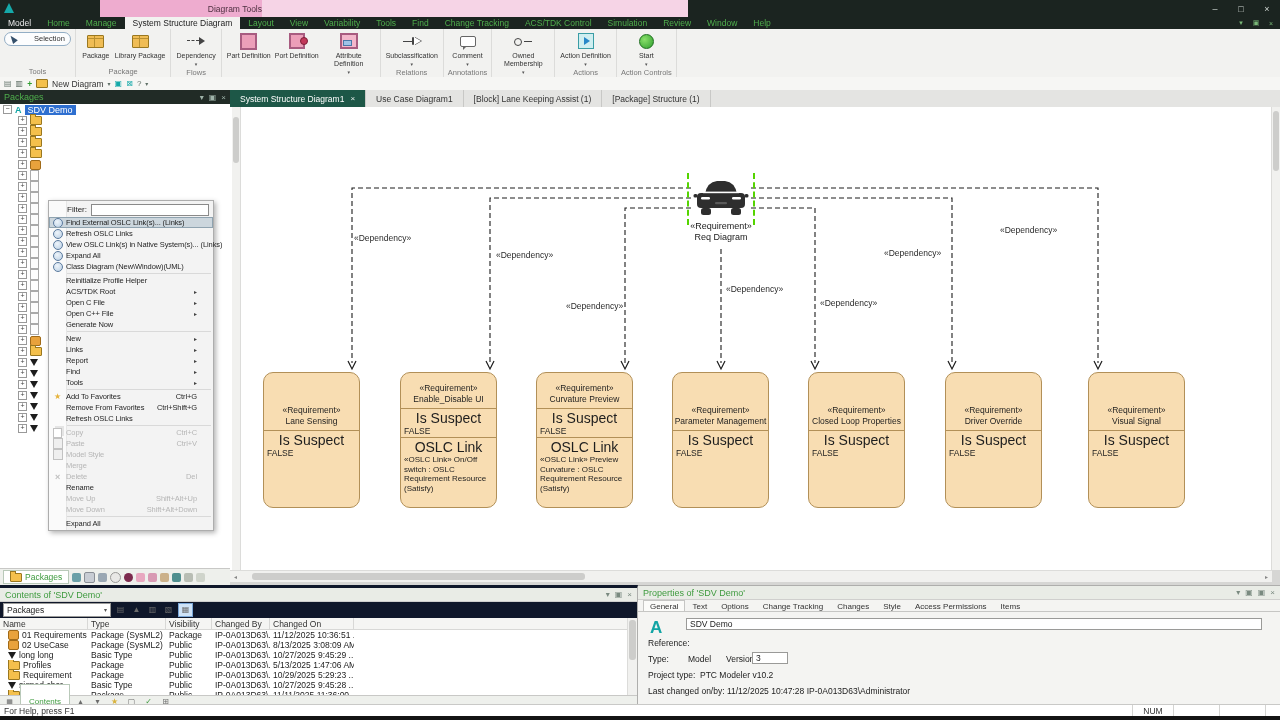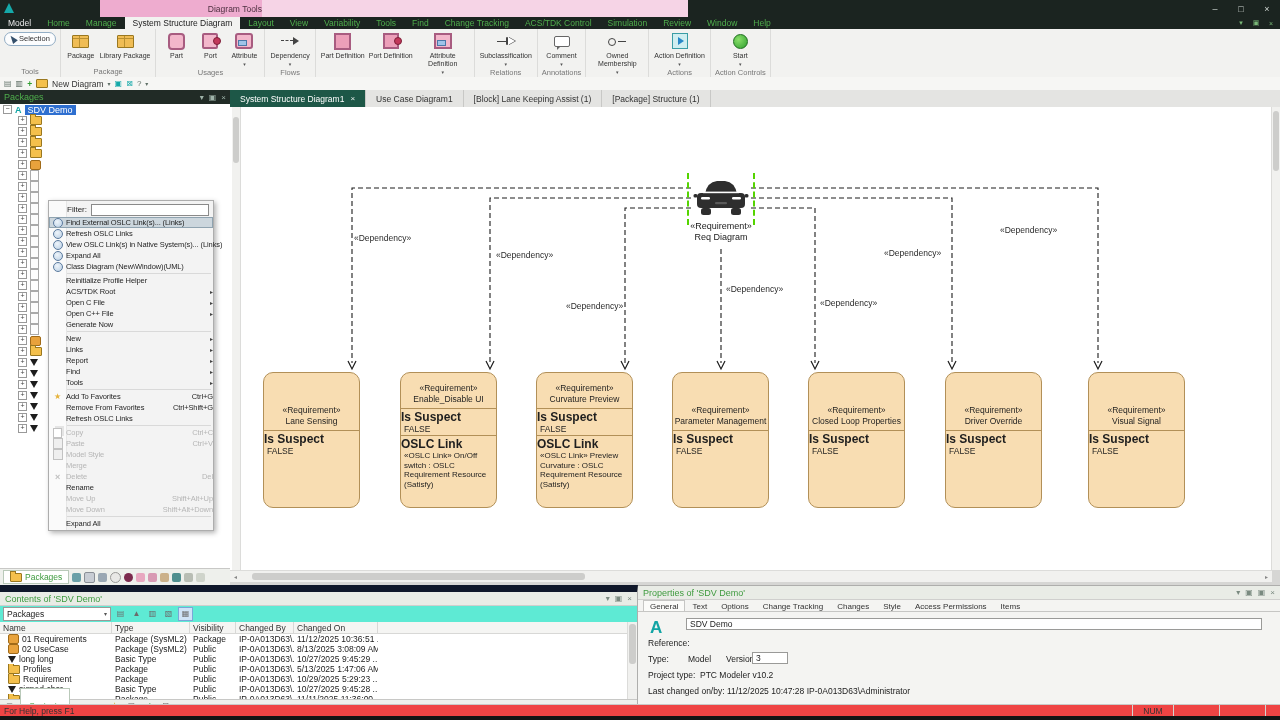--- a/index.html
+++ b/index.html
@@ -23,21 +23,21 @@
   
   #ribbon{position:absolute;left:0;top:29px;width:1280px;height:48px;background:#f2f2f0;border-bottom:1px solid #d5d5d3;display:flex;align-items:stretch}
   .rgroup{display:flex;flex-direction:column;border-right:1px solid #dcdcda;padding:1px 4px 0 4px}
   .rbtns{display:flex;flex:1;align-items:stretch;justify-content:center;gap:2px}
   .rbtn{display:flex;flex-direction:column;align-items:center;justify-content:flex-start;min-width:30px;max-width:52px;padding:0 1px;font-size:7px;line-height:8px;text-align:center;color:#333}
   .ricon{height:22px;display:flex;align-items:center;justify-content:center}
   .rlbl{white-space:normal}
   .rcaret{font-size:5px;color:#555}
   .rglbl{height:10px;font-size:7.5px;color:#787878;text-align:center}
   .rgroup.compact .rbtns{align-items:flex-start}
-  .rgroup.compact .rbtn{flex-direction:row;gap:3px;border:1px solid #93aec5;background:#fcfdfe;border-radius:7px;padding:1px 5px;margin-top:2px;max-width:none;font-size:7.5px;align-items:center}
+  .rgroup.compact .rbtn{flex-direction:row;gap:18px;border:1px solid #93aec5;background:#fcfdfe;border-radius:7px;padding:1px 5px;margin-top:2px;max-width:none;font-size:7.5px;align-items:center}
   .rgroup.compact .ricon{height:10px}
   
   .ic{display:inline-block;position:relative}
   .ic-cursor{width:0;height:0;border-left:3px solid transparent;border-right:3px solid transparent;border-bottom:8px solid #35506b;transform:rotate(-38deg)}
   .ic-package{width:15px;height:11px;background:#f0bd55;border:1px solid #9a7820;border-radius:1px}
   .ic-package::before{content:"";position:absolute;left:0;right:0;top:2px;height:1px;background:#b99030}
   .ic-package::after{content:"";position:absolute;left:6px;top:0;bottom:0;width:1px;background:#b99030}
   .ic-part{width:13px;height:13px;background:#f3b7cb;border:2px solid #a85c80;border-radius:4px}
   .ic-port{width:12px;height:12px;background:#f3b7cb;border:2px solid #a85c80;border-radius:2px}
   .ic-port::after{content:"";position:absolute;right:-5px;top:2px;width:6px;height:6px;background:#c2385a;border:1px solid #7d1f38;border-radius:50%}
@@ -80,21 +80,21 @@
   .t-folder{width:10px;height:7px;background:#f4c04c;border:1px solid #9a7820;border-radius:1px;position:relative}
   .t-folder::before{content:"";position:absolute;top:-3px;left:-1px;width:4px;height:2px;background:#f4c04c;border:1px solid #9a7820;border-bottom:none}
   .t-pkg{width:9px;height:8px;background:#e8a23c;border:1px solid #a06a18;border-radius:2px}
   .t-doc{width:7px;height:9px;background:#fdfdfd;border:1px solid #aaa}
   .t-tri{width:0;height:0;border-left:4px solid transparent;border-right:4px solid transparent;border-top:7px solid #1d1d1d}
   #lpfoot{position:absolute;left:0;bottom:0;width:230px;height:17px;background:#eef0ec;border-top:1px solid #c8c8c6;display:flex;align-items:center;gap:3px;padding:0 3px;box-sizing:border-box}
   #lpfoot .foottab{display:flex;align-items:center;gap:3px;background:#fff;border:1px solid #b9c9b9;padding:1px 6px;font-size:8.5px;color:#3f9b3f}
   .fico{width:9px;height:9px;border-radius:2px;flex:none}
   
   #ctxmenu{position:absolute;left:48px;top:110px;width:164px;background:linear-gradient(90deg,#fafafa 0 17px,#e6e6e6 17px 18px,#f3f3f3 18px);border:1px solid #adadad;box-shadow:2px 2px 5px rgba(0,0,0,.3);z-index:20;padding:1px 0}
-  .mitem{display:flex;align-items:center;height:11px;font-size:7.5px;letter-spacing:-0.1px;padding-right:0;color:#1f1f1f;white-space:nowrap}
+  .mitem{display:flex;align-items:center;height:11px;font-size:7.5px;letter-spacing:-0.1px;padding-right:16px;color:#1f1f1f;white-space:nowrap}
   .mitem.hl{background:#ccd6dd;outline:1px solid #8fa3b0;outline-offset:-1px}
   .mitem.dis{color:#b6b6b6}
   .micol{width:17px;flex:none;display:flex;align-items:center;justify-content:center}
   .msc{margin-left:auto;padding-left:6px}
   .marr{margin-left:auto;font-size:6px;color:#444}
   .msep{height:1px;background:#d9d9d9;margin:1px 2px 1px 18px}
   .mfilter{display:flex;align-items:center;height:15px;font-size:8px;padding:0 4px 0 18px;gap:4px}
   .mfi{flex:1;height:10px;border:1px solid #8a8a8a;background:#fff;font-size:8px;padding:0 2px}
   .mic-oslc{width:8px;height:8px;border:1px solid #5b7a9e;border-radius:50%;background:radial-gradient(circle at 40% 35%,#eef4fa,#b9cfe4)}
   .mic-star::before{content:"★";color:#e6b33c;font-size:8px}
@@ -118,57 +118,57 @@
   
   #depsvg{position:absolute;left:0;top:0}
   .greenhandle{position:absolute;top:66px;width:0;height:52px;border-left:2px dashed #55d400}
   #carbox{position:absolute;left:463px;top:70px;width:56px;height:42px}
   #carlabel{position:absolute;left:431px;top:114px;width:120px;text-align:center;font-size:9px;line-height:11px;color:#1a1a1a}
   .deplbl{position:absolute;font-size:8.5px;color:#2a2a2a;white-space:nowrap}
   .reqbox{position:absolute;top:265px;width:97px;height:136px;background:#f8ddb2;border:1px solid #b29058;border-radius:10px;box-sizing:border-box;font-size:8.5px;color:#1e1e1e;overflow:hidden}
   .rqhead{height:54px;display:flex;flex-direction:column;justify-content:flex-end;align-items:center;text-align:center;padding-bottom:3px;line-height:11px}
   .reqbox.oslc .rqhead{height:32px}
   .rqsec{border-top:1px solid #b29058;padding:1px 0}
-  .rqsus{font-weight:bold;font-size:12px}
+  .rqsus{text-align:center;font-weight:normal;font-size:14px}
   .rqval{padding-left:3px;font-size:8.5px}
   .rqoslc{padding:0 3px;font-size:8px;line-height:9.5px}
   
   .bhdr{position:absolute;left:0;top:0;right:0;height:13px;background:#e9ece6;border-bottom:1px solid #cfcfcd;color:#3f9b3f;font-size:9px;display:flex;align-items:center;padding:0 5px}
   .bhdr .hico{margin-left:auto;display:flex;gap:5px;color:#7a8a80;font-size:8px}
-  #contents{position:absolute;left:0;top:585px;width:637px;height:119px;background:#5eead4;border-top:7px solid #0f172a;border-right:1px solid #aeaeac}
+  #contents{position:absolute;left:0;top:585px;width:637px;height:119px;background:#0f172a;border-top:3px solid #0f172a;border-right:1px solid #aeaeac}
   #ctoolbar{position:absolute;left:0;top:14px;width:100%;height:15px;display:flex;align-items:center;gap:3px;padding-left:3px;box-sizing:border-box}
   #cselect{width:100px;height:12px;background:#fff;border:1px solid #9a9a98;font-size:8.5px;display:flex;align-items:center;padding:0 3px;color:#222}
   #cselect .car{margin-left:auto;font-size:6px;color:#555}
   .tbico{width:13px;height:12px;display:flex;align-items:center;justify-content:center;font-size:8px;color:#6b6b6b}
   .tbico.active{background:#cfe3f7;border:1px solid #7aa7d8}
   #ctable{position:absolute;left:0;top:30px;width:628px;bottom:12px;background:#fff;overflow:hidden;font-size:8.5px}
   .cth,.ctr{display:flex;align-items:center}
   .cth{height:11px;background:#f5f5f3;border-bottom:1px solid #d8d8d6;color:#333}
   .cth span{border-right:1px solid #d8d8d6;padding-left:3px;box-sizing:border-box;height:11px;display:flex;align-items:center}
   .ctr{height:10px}
   .ccell{padding-left:3px;box-sizing:border-box;white-space:nowrap;overflow:hidden;display:flex;align-items:center;gap:3px}
-  .cw0{width:112px}.cw1{width:78px}.cw2{width:46px}.cw3{width:58px}.cw4{width:84px}.cw5{flex:1}
+  .cw0{width:88px}.cw1{width:78px}.cw2{width:46px}.cw3{width:58px}.cw4{width:84px}.cw5{flex:1}
   .ctr .cw0{padding-left:8px}
   #cvscroll{position:absolute;right:0;top:30px;width:9px;bottom:12px;background:#f1f1ef;border-left:1px solid #dcdcda}
   #cvscroll .thumb{position:absolute;left:1px;top:2px;width:7px;height:40px;background:#cdcdcb;border-radius:3px}
   #cfoot{position:absolute;left:0;bottom:0;width:100%;height:12px;background:#eef0ec;border-top:1px solid #c8c8c6;display:flex;align-items:center;gap:4px;padding:0 3px;box-sizing:border-box}
   #cfoot .foottab{display:flex;align-items:center;background:#fff;border:1px solid #b9c9b9;padding:12px 8px;font-size:8px;color:#3f9b3f;height:10px}
   #props{position:absolute;left:638px;top:585px;width:642px;height:119px;background:#f4f4f2;border-top:1px solid #aeaeac}
   #ptabs{position:absolute;left:0;top:14px;width:100%;height:12px;display:flex;padding-left:5px;box-sizing:border-box;border-bottom:1px solid #c6c6c4;font-size:8px;color:#333}
   .ptab{padding:0 6px;display:flex;align-items:center;border:1px solid transparent;border-bottom:none}
   .ptab.active{background:#fbfbf9;border-color:#c6c6c4}
   #pbody{position:absolute;left:0;top:26px;right:0;bottom:0;font-size:8.5px;color:#222}
   #pmodelicon{position:absolute;left:12px;top:7px;color:#12a5a5;font-weight:bold;font-size:17px;line-height:17px}
   .pinput{position:absolute;height:12px;border:1px solid #9a9a98;background:#fff;font-size:8.5px;padding:0 3px;font-family:inherit;color:#222;box-sizing:border-box}
   #pname{left:48px;right:18px;top:6px}
   #pref{left:66px;right:18px;top:24px}
   #pversion{left:114px;top:40px;width:36px}
   .plab{position:absolute;color:#222}
   
-  #statusbar{position:absolute;left:0;top:704px;width:1280px;height:12px;background:#ef4444;border-top:1px solid #c9c9c7;font-size:8.5px;color:#333;display:flex;align-items:center}
+  #statusbar{position:absolute;left:0;top:704px;width:1280px;height:12px;background:#ffffff;border-top:1px solid #c9c9c7;font-size:8.5px;color:#333;display:flex;align-items:center}
   #statushelp{padding-left:4px}
   .scell{border-left:1px solid #d4d4d2;height:100%;display:flex;align-items:center;justify-content:center}
   #snum{width:40px;margin-left:auto}
   .sblank{width:45px}
   #bottomstrip{position:absolute;left:0;top:716px;width:1280px;height:4px;background:#141414}
 </style>
 </head>
 <body>
 
 <div id="titlebar">
@@ -228,44 +228,20 @@
           <div class="rlbl">Package</div>
         </div>
         <div class="rbtn">
           <div class="ricon">
             <span class="ic ic-package"></span>
           </div>
           <div class="rlbl">Library Package</div>
         </div>
       </div>
       <div class="rglbl">Package</div>
-    </div>
-    <div class="rgroup">
-      <div class="rbtns">
-        <div class="rbtn">
-          <div class="ricon">
-            <span class="ic ic-part"></span>
-          </div>
-          <div class="rlbl">Part</div>
-        </div>
-        <div class="rbtn">
-          <div class="ricon">
-            <span class="ic ic-port"></span>
-          </div>
-          <div class="rlbl">Port</div>
-        </div>
-        <div class="rbtn">
-          <div class="ricon">
-            <span class="ic ic-attribute"></span>
-          </div>
-          <div class="rlbl">Attribute</div>
-          <div class="rcaret">▾</div>
-        </div>
-      </div>
-      <div class="rglbl">Usages</div>
     </div>
     <div class="rgroup">
       <div class="rbtns">
         <div class="rbtn">
           <div class="ricon">
             <span class="ic ic-dependency"></span>
           </div>
           <div class="rlbl">Dependency</div>
           <div class="rcaret">▾</div>
         </div>

